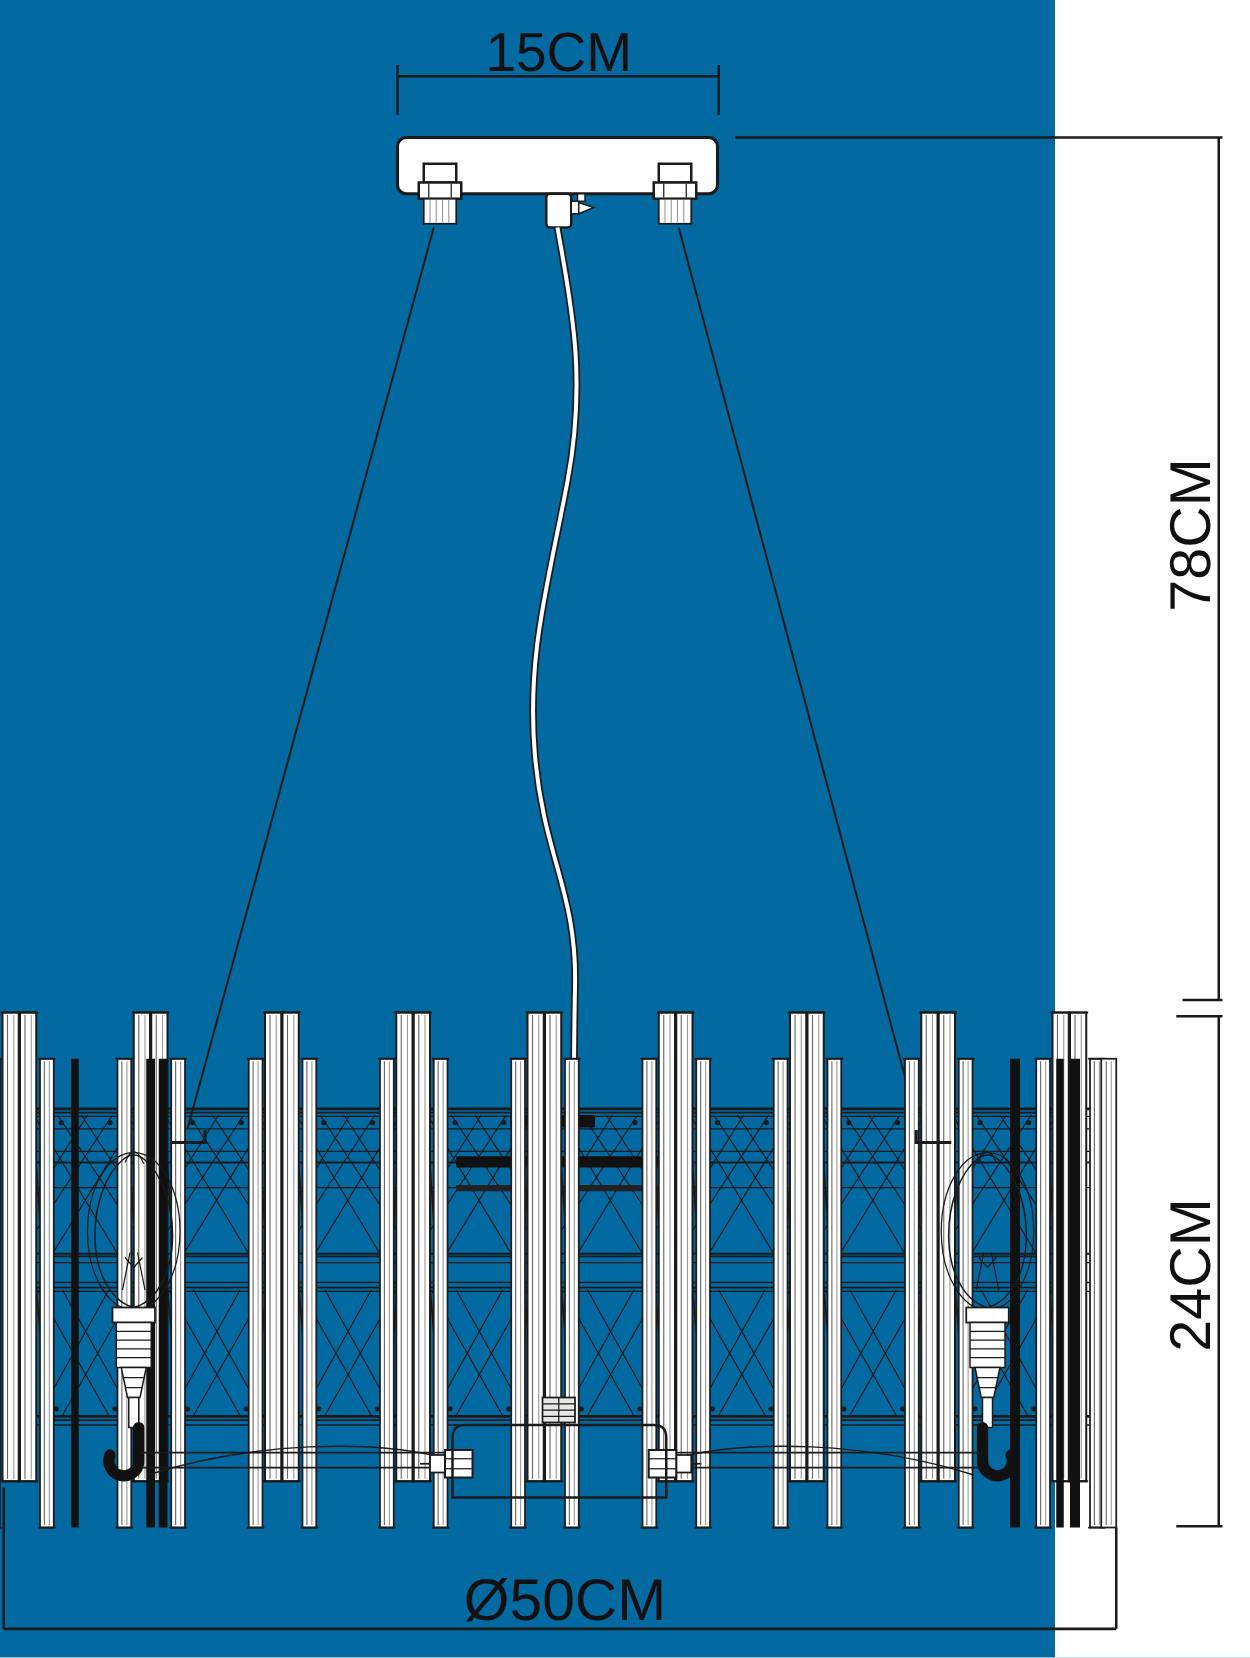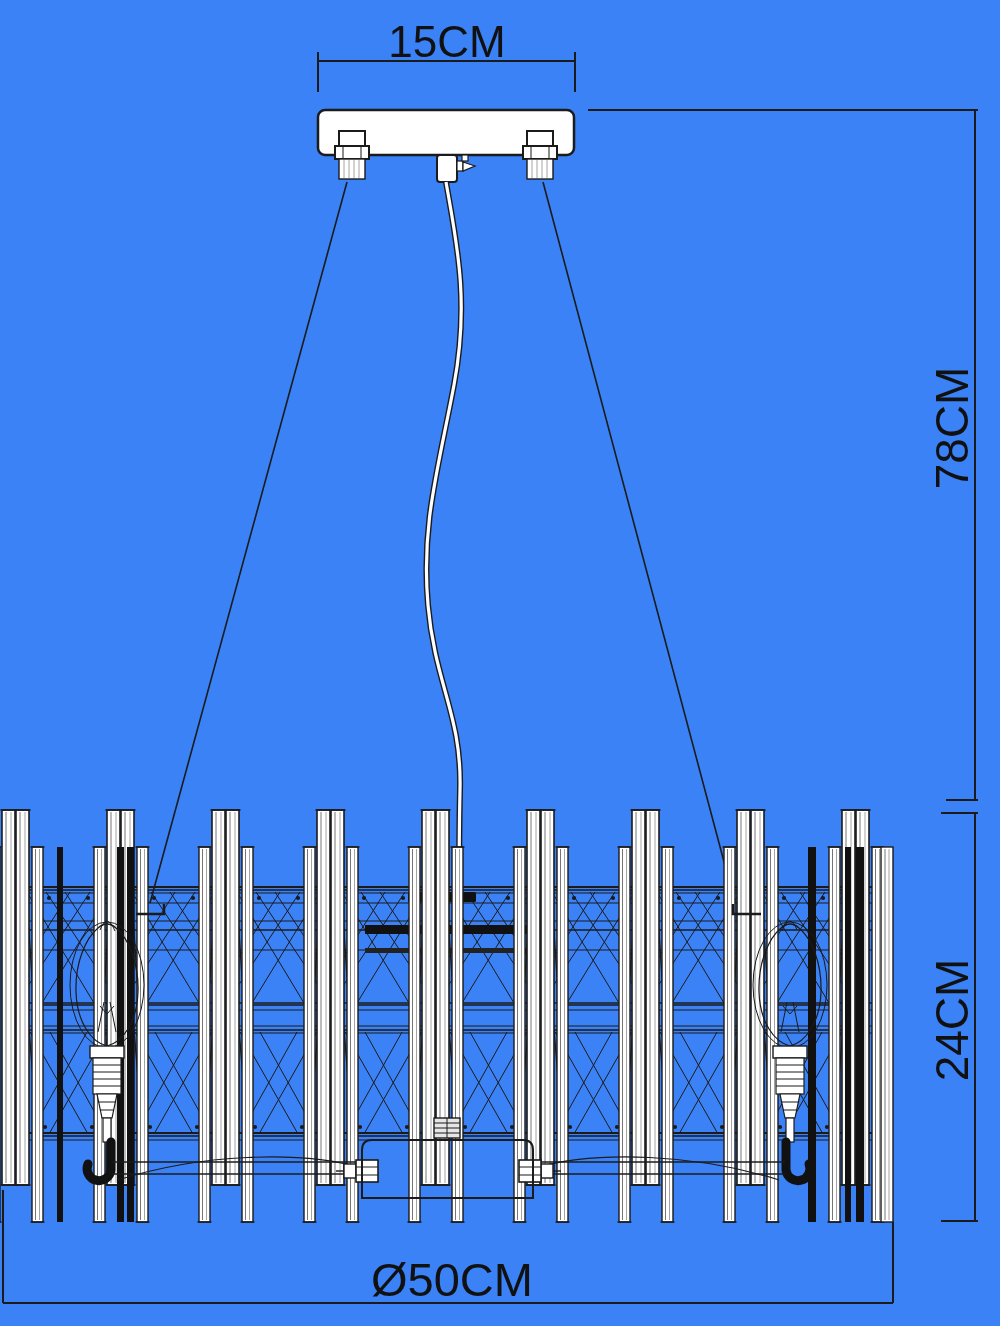--- a/index.html
+++ b/index.html
@@ -1,16 +1,16 @@
 <!DOCTYPE html>
 <html><head>
 <meta charset="utf-8">
 <style>
   html,body{margin:0;padding:0;background:#ffffff;}
-  #stage{width:1000px;height:1326px;position:relative;background:#3b82f6;
+  #stage{width:844px;height:1326px;position:relative;background:#0369a1;
          font-family:"Liberation Sans", sans-serif;}
   svg{display:block;}
   .ln{stroke:#1b1b1b;fill:none;}
   .w1{stroke-width:1;}
   .w12{stroke-width:1.2;}
   .w14{stroke-width:1.4;}
   .w16{stroke-width:1.6;}
   .w2{stroke-width:2;}
   .w22{stroke-width:2.2;}
   .w25{stroke-width:2.5;}

